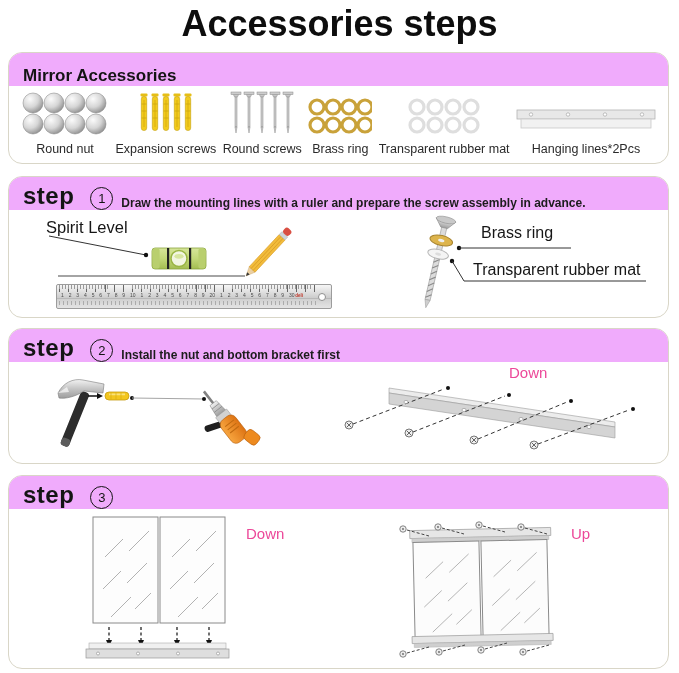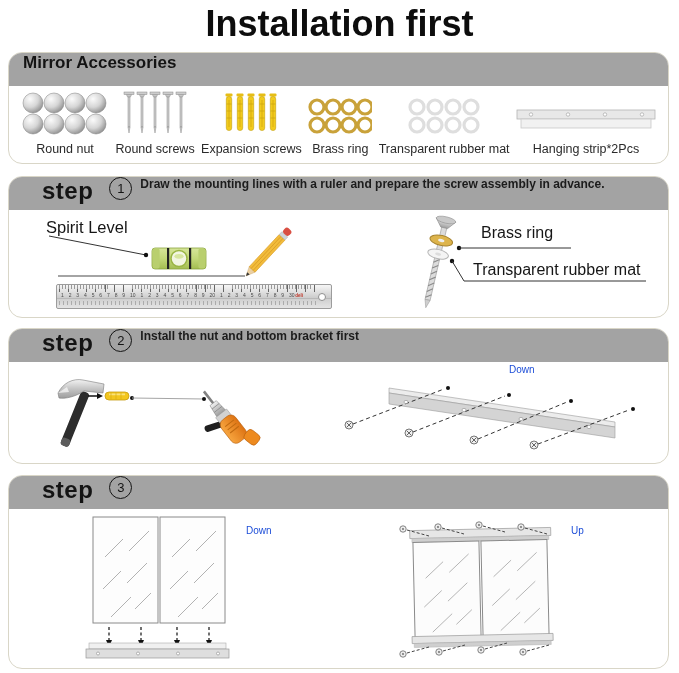--- a/index.html
+++ b/index.html
@@ -2,37 +2,37 @@
 <html><head>
 <meta charset="utf-8">
 <style>
   html,body{margin:0;padding:0;background:#fff;}
   .canvas{position:relative;width:679px;height:673px;background:#fff;overflow:hidden;
           font-family:"Liberation Sans",sans-serif;color:#111;}
   .title{position:absolute;top:0;left:0;width:100%;height:48px;line-height:48px;margin:0;
          text-align:center;font-size:36px;font-weight:bold;letter-spacing:0;color:#0d0d0d;}
   .panel{position:absolute;left:8px;width:661px;background:#fff;border:1px solid #d9d6c7;
          border-radius:14px;overflow:hidden;box-sizing:border-box;}
-  .panel-head{background:#a3a3a3;height:33px;display:flex;align-items:flex-start;}
+  .panel-head{background:#f0abfc;height:33px;display:flex;align-items:flex-end;}
   .acc-title{margin-left:14px;font-size:17px;font-weight:bold;color:#141414;}
-  .step-word{margin-left:33px;font-size:24px;font-weight:bold;color:#141414;letter-spacing:0.5px;}
+  .step-word{margin-left:14px;font-size:24px;font-weight:bold;color:#141414;letter-spacing:0.5px;}
   .step-circle{margin-left:16px;width:21px;height:21px;border:1.6px solid #141414;border-radius:50%;
                display:flex;align-items:center;justify-content:center;font-size:13px;color:#141414;}
   .step-desc{margin-left:8px;font-size:12px;font-weight:bold;color:#1c1c1c;}
   
   .acc-body{display:flex;justify-content:space-between;align-items:flex-end;
             padding:0 12px 9px 12px;height:79px;box-sizing:border-box;}
   .acc-item{display:flex;flex-direction:column;align-items:center;justify-content:space-between;}
   .acc-item svg{margin-bottom:6px;}
   .acc-label{font-size:12.5px;color:#2a2a2a;white-space:nowrap;}
   
   .step-body{position:relative;}
   .art{position:absolute;left:0;top:0;}
   .lbl{position:absolute;font-size:16px;color:#161616;white-space:nowrap;}
-  .lbl-sm{position:absolute;font-size:10px;color:#1d4ed8;white-space:nowrap;}
+  .lbl-sm{position:absolute;font-size:15px;color:#ec4899;white-space:nowrap;}
   
   .ruler{position:absolute;left:47px;top:74px;width:276px;height:25px;box-sizing:border-box;
          background:linear-gradient(#f6f6f6,#cdcdcd 55%,#e4e4e4);border:1px solid #9c9c9c;border-radius:2px;}
   .t-major{position:absolute;top:0;left:2px;right:14px;height:7px;
            background:repeating-linear-gradient(90deg,#666 0 1px,transparent 1px 9.1px);}
   .t-minor{position:absolute;top:0;left:2px;right:14px;height:4px;
            background:repeating-linear-gradient(90deg,#9a9a9a 0 0.8px,transparent 0.8px 3.03px);}
   .t-minor2{position:absolute;bottom:3px;left:2px;right:14px;height:4px;
            background:repeating-linear-gradient(90deg,#ababab 0 0.8px,transparent 0.8px 4px);}
   .r-mid{position:absolute;top:13px;left:0;right:0;border-top:1px solid #b8b8b8;}
@@ -72,21 +72,21 @@
         <line x1="12" y1="40" x2="30" y2="22"></line>
         <line x1="36" y1="34" x2="56" y2="14"></line>
         <line x1="10" y1="72" x2="28" y2="54"></line>
         <line x1="34" y1="66" x2="54" y2="46"></line>
         <line x1="18" y1="100" x2="38" y2="80"></line>
         <line x1="42" y1="92" x2="58" y2="76"></line>
       </g>
     </defs>
   </svg>
 
-  <h1 class="title">Installation first</h1>
+  <h1 class="title">Accessories steps</h1>
 
   <section class="panel" style="top:52px;height:112px;">
     <div class="panel-head">
       <span class="acc-title">Mirror Accessories</span>
     </div>
     <div class="acc-body">
 
       <div class="acc-item">
         <svg width="88" height="44" viewBox="0 0 88 44">
           <g stroke="#7e7e7e" stroke-width="0.5" fill="url(#g-nut)">
@@ -97,58 +97,20 @@
             <circle cx="12" cy="32" r="10"></circle>
               <circle cx="33" cy="32" r="10"></circle>
               <circle cx="54" cy="32" r="10"></circle>
               <circle cx="75" cy="32" r="10"></circle>
           </g>
         </svg>
         <span class="acc-label">Round nut</span>
       </div>
 
       <div class="acc-item">
-        <svg width="66" height="46" viewBox="0 0 66 46">
-          <g fill="#cdcdcd" stroke="#8a8a8a" stroke-width="0.5">
-            <g transform="translate(7,0)">
-                <rect x="-5" y="2" width="10" height="2.6"></rect>
-                <polygon points="-2.6,4.6 2.6,4.6 1.4,7 -1.4,7"></polygon>
-                <rect x="-1" y="7" width="2" height="30"></rect>
-                <polygon points="-1,37 1,37 0,43"></polygon>
-              </g>
-            <g transform="translate(20,0)">
-                <rect x="-5" y="2" width="10" height="2.6"></rect>
-                <polygon points="-2.6,4.6 2.6,4.6 1.4,7 -1.4,7"></polygon>
-                <rect x="-1" y="7" width="2" height="30"></rect>
-                <polygon points="-1,37 1,37 0,43"></polygon>
-              </g>
-            <g transform="translate(33,0)">
-                <rect x="-5" y="2" width="10" height="2.6"></rect>
-                <polygon points="-2.6,4.6 2.6,4.6 1.4,7 -1.4,7"></polygon>
-                <rect x="-1" y="7" width="2" height="30"></rect>
-                <polygon points="-1,37 1,37 0,43"></polygon>
-              </g>
-            <g transform="translate(46,0)">
-                <rect x="-5" y="2" width="10" height="2.6"></rect>
-                <polygon points="-2.6,4.6 2.6,4.6 1.4,7 -1.4,7"></polygon>
-                <rect x="-1" y="7" width="2" height="30"></rect>
-                <polygon points="-1,37 1,37 0,43"></polygon>
-              </g>
-            <g transform="translate(59,0)">
-                <rect x="-5" y="2" width="10" height="2.6"></rect>
-                <polygon points="-2.6,4.6 2.6,4.6 1.4,7 -1.4,7"></polygon>
-                <rect x="-1" y="7" width="2" height="30"></rect>
-                <polygon points="-1,37 1,37 0,43"></polygon>
-              </g>
-          </g>
-        </svg>
-        <span class="acc-label">Round screws</span>
-      </div>
-
-      <div class="acc-item">
         <svg width="56" height="44" viewBox="0 0 56 44">
           <g>
             <g transform="translate(6,0)">
                 <rect x="-3.5" y="1.5" width="7" height="3" rx="1" fill="#E6BE16"></rect>
                 <rect x="-2.7" y="4.5" width="5.4" height="34" rx="2.4" fill="#F2CB1C" stroke="#C49F0E" stroke-width="0.6"></rect>
                 <line x1="0" y1="8" x2="0" y2="35" stroke="#D9AE10" stroke-width="1"></line>
                 <line x1="-2.4" y1="12" x2="2.4" y2="12" stroke="#C9A30F" stroke-width="0.7"></line>
                 <line x1="-2.4" y1="19" x2="2.4" y2="19" stroke="#C9A30F" stroke-width="0.7"></line>
                 <line x1="-2.4" y1="26" x2="2.4" y2="26" stroke="#C9A30F" stroke-width="0.7"></line>
               </g>
@@ -180,20 +142,58 @@
                 <rect x="-3.5" y="1.5" width="7" height="3" rx="1" fill="#E6BE16"></rect>
                 <rect x="-2.7" y="4.5" width="5.4" height="34" rx="2.4" fill="#F2CB1C" stroke="#C49F0E" stroke-width="0.6"></rect>
                 <line x1="0" y1="8" x2="0" y2="35" stroke="#D9AE10" stroke-width="1"></line>
                 <line x1="-2.4" y1="12" x2="2.4" y2="12" stroke="#C9A30F" stroke-width="0.7"></line>
                 <line x1="-2.4" y1="19" x2="2.4" y2="19" stroke="#C9A30F" stroke-width="0.7"></line>
                 <line x1="-2.4" y1="26" x2="2.4" y2="26" stroke="#C9A30F" stroke-width="0.7"></line>
               </g>
           </g>
         </svg>
         <span class="acc-label">Expansion screws</span>
+      </div>
+
+      <div class="acc-item">
+        <svg width="66" height="46" viewBox="0 0 66 46">
+          <g fill="#cdcdcd" stroke="#8a8a8a" stroke-width="0.5">
+            <g transform="translate(7,0)">
+                <rect x="-5" y="2" width="10" height="2.6"></rect>
+                <polygon points="-2.6,4.6 2.6,4.6 1.4,7 -1.4,7"></polygon>
+                <rect x="-1" y="7" width="2" height="30"></rect>
+                <polygon points="-1,37 1,37 0,43"></polygon>
+              </g>
+            <g transform="translate(20,0)">
+                <rect x="-5" y="2" width="10" height="2.6"></rect>
+                <polygon points="-2.6,4.6 2.6,4.6 1.4,7 -1.4,7"></polygon>
+                <rect x="-1" y="7" width="2" height="30"></rect>
+                <polygon points="-1,37 1,37 0,43"></polygon>
+              </g>
+            <g transform="translate(33,0)">
+                <rect x="-5" y="2" width="10" height="2.6"></rect>
+                <polygon points="-2.6,4.6 2.6,4.6 1.4,7 -1.4,7"></polygon>
+                <rect x="-1" y="7" width="2" height="30"></rect>
+                <polygon points="-1,37 1,37 0,43"></polygon>
+              </g>
+            <g transform="translate(46,0)">
+                <rect x="-5" y="2" width="10" height="2.6"></rect>
+                <polygon points="-2.6,4.6 2.6,4.6 1.4,7 -1.4,7"></polygon>
+                <rect x="-1" y="7" width="2" height="30"></rect>
+                <polygon points="-1,37 1,37 0,43"></polygon>
+              </g>
+            <g transform="translate(59,0)">
+                <rect x="-5" y="2" width="10" height="2.6"></rect>
+                <polygon points="-2.6,4.6 2.6,4.6 1.4,7 -1.4,7"></polygon>
+                <rect x="-1" y="7" width="2" height="30"></rect>
+                <polygon points="-1,37 1,37 0,43"></polygon>
+              </g>
+          </g>
+        </svg>
+        <span class="acc-label">Round screws</span>
       </div>
 
       <div class="acc-item">
         <svg width="64" height="38" viewBox="0 0 64 38">
           <g fill="none" stroke="#C9A23A" stroke-width="3.2">
             <circle cx="9" cy="9" r="7"></circle>
               <circle cx="25" cy="9" r="7"></circle>
               <circle cx="41" cy="9" r="7"></circle>
               <circle cx="57" cy="9" r="7"></circle>
             <circle cx="9" cy="27" r="7"></circle>
@@ -223,21 +223,21 @@
 
       <div class="acc-item">
         <svg width="140" height="30" viewBox="0 0 140 30">
           <rect x="1" y="4" width="138" height="9" fill="#e8e8e8" stroke="#b3b3b3" stroke-width="0.8"></rect>
           <circle cx="15" cy="8.5" r="1.7" fill="#fff" stroke="#999" stroke-width="0.6"></circle>
           <circle cx="52" cy="8.5" r="1.7" fill="#fff" stroke="#999" stroke-width="0.6"></circle>
           <circle cx="89" cy="8.5" r="1.7" fill="#fff" stroke="#999" stroke-width="0.6"></circle>
           <circle cx="126" cy="8.5" r="1.7" fill="#fff" stroke="#999" stroke-width="0.6"></circle>
           <rect x="5" y="13" width="130" height="9" fill="#f1f1f1" stroke="#c8c8c8" stroke-width="0.8"></rect>
         </svg>
-        <span class="acc-label">Hanging strip*2Pcs</span>
+        <span class="acc-label">Hanging lines*2Pcs</span>
       </div>
 
     </div>
   </section>
 
   <section class="panel" style="top:176px;height:142px;">
     <div class="panel-head">
       <span class="step-word">step</span>
       <span class="step-circle">1</span>
       <span class="step-desc">Draw the mounting lines with a ruler and prepare the screw assembly in advance.</span>

